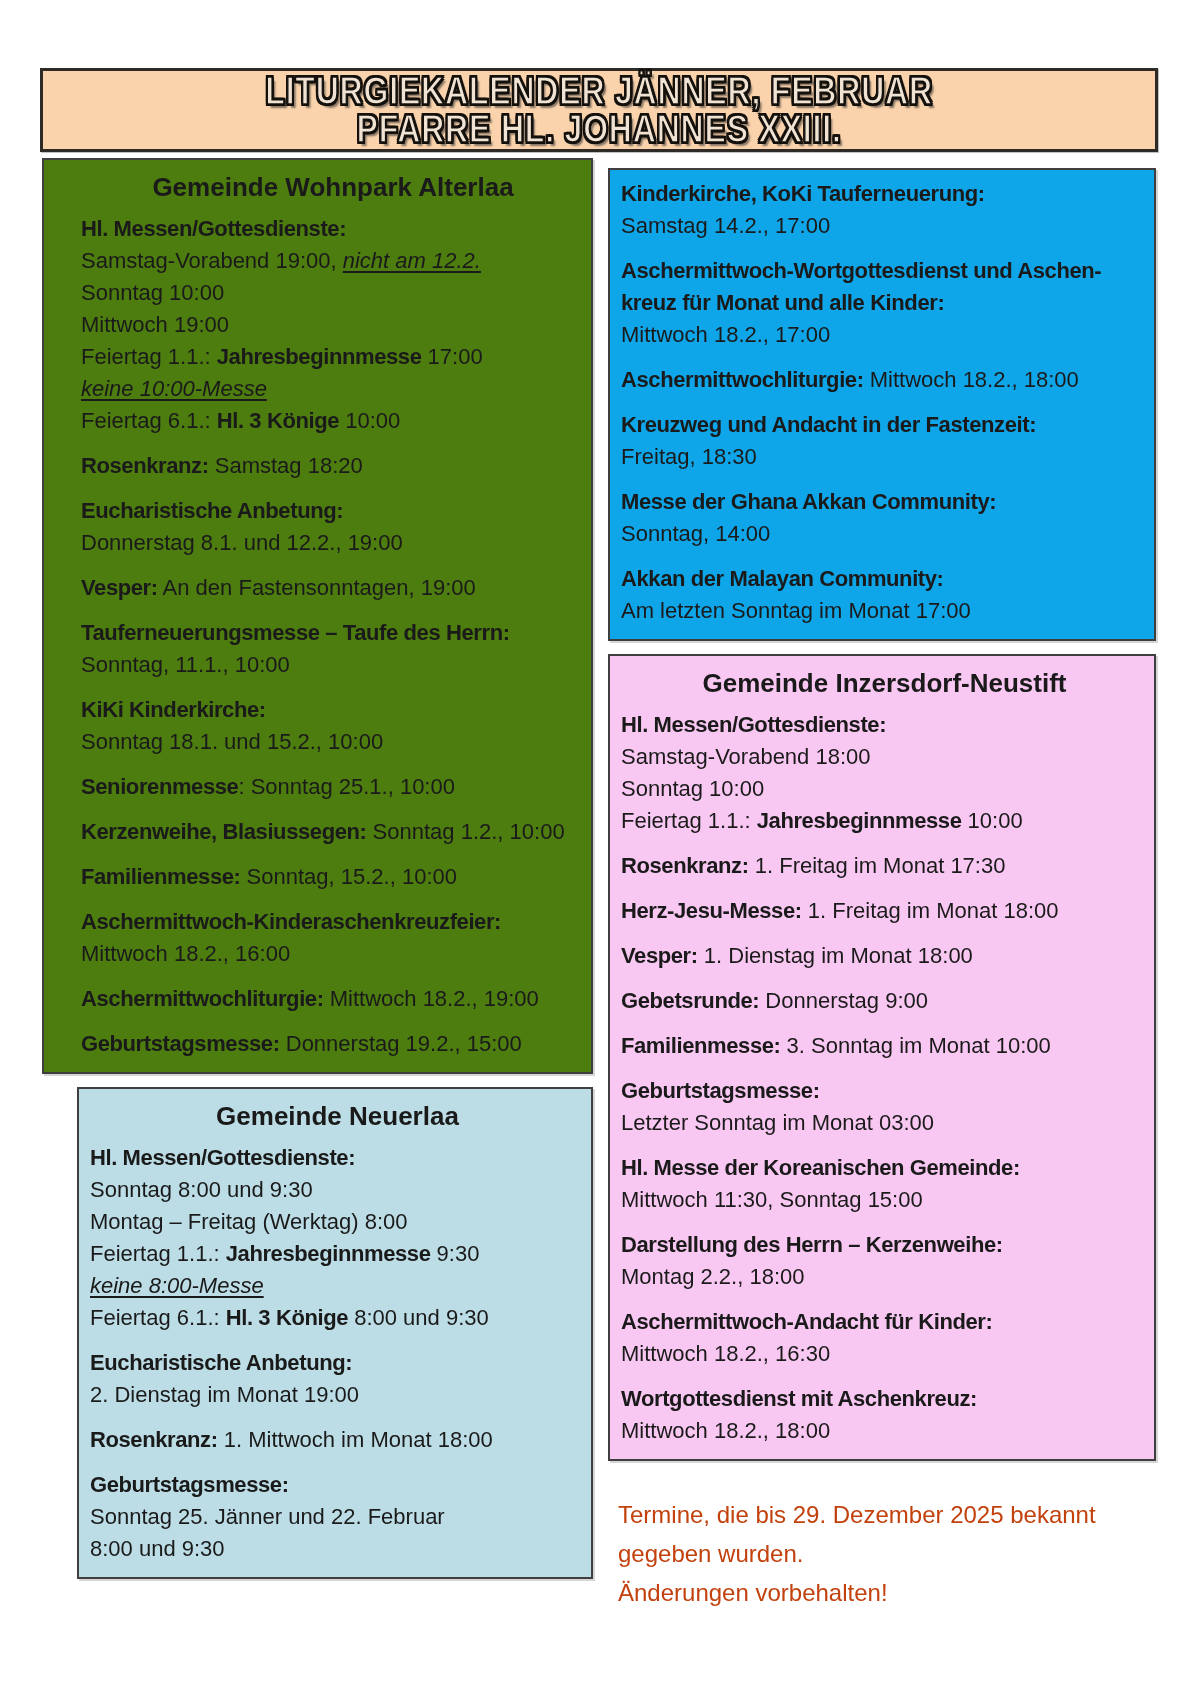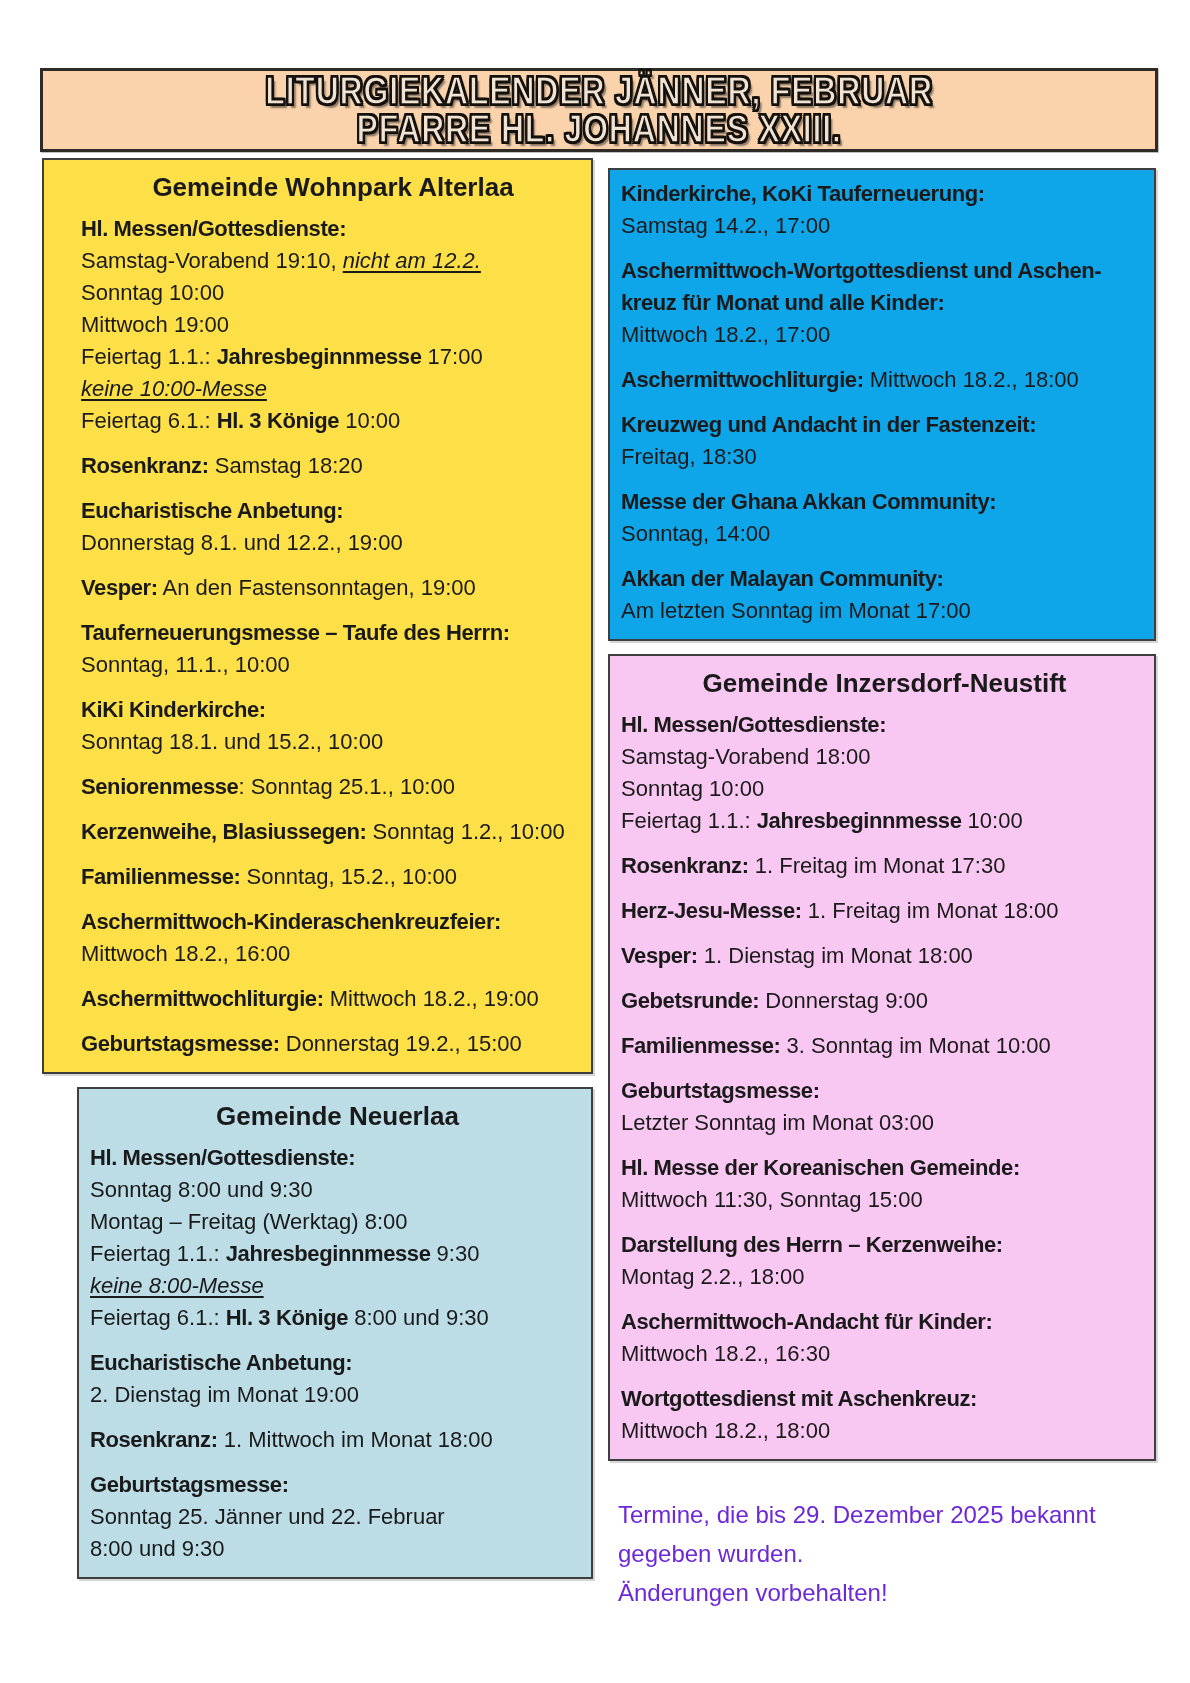--- a/index.html
+++ b/index.html
@@ -45,43 +45,43 @@
   }
   .box + .box{margin-top:13px;}
   .box-title{margin:3px 0 10px;text-align:center;font-size:26px;line-height:32px;font-weight:bold;}
 
   .entry{margin:0 0 13px;}
   .entries .entry:last-child{margin-bottom:2px;}
   .line{font-size:22px;line-height:32px;white-space:nowrap;}
   .seg-b{font-weight:bold;letter-spacing:-0.4px;}
   .seg-iu{font-style:italic;text-decoration:underline;text-underline-offset:3px;}
 
-  .footer{margin-top:34px;padding-left:10px;font-size:24px;line-height:39px;color:#6d28d9;}
+  .footer{margin-top:34px;padding-left:10px;font-size:24px;line-height:39px;color:#c2410c;}
 </style>
 </head>
 <body>
 
 <div class="page">
 
   <div class="header" style="background-color: rgb(250, 211, 172);">
     <div class="header-inner">
       <div class="ht">LITURGIEKALENDER JÄNNER, FEBRUAR</div>
       <div class="ht">PFARRE HL. JOHANNES XXIII.</div>
     </div>
   </div>
 
   <div class="columns">
 
     <div class="col-left">
-      <section class="box" style="background-color: #fde047; padding-left: 37px;">
+      <section class="box" style="background-color: #4d7c0f; padding-left: 37px;">
         <h2 class="box-title">Gemeinde Wohnpark Alterlaa</h2>
         <div class="entries">
             <div class="entry">
               <div class="line"><span class="seg-b">Hl. Messen/Gottesdienste:</span></div>
-              <div class="line"><span class="seg-r">Samstag-Vorabend 19:10, </span><span class="seg-iu">nicht am 12.2.</span></div>
+              <div class="line"><span class="seg-r">Samstag-Vorabend 19:00, </span><span class="seg-iu">nicht am 12.2.</span></div>
               <div class="line"><span class="seg-r">Sonntag 10:00</span></div>
               <div class="line"><span class="seg-r">Mittwoch 19:00</span></div>
               <div class="line"><span class="seg-r">Feiertag 1.1.: </span><span class="seg-b">Jahresbeginnmesse</span><span class="seg-r"> 17:00</span></div>
               <div class="line"><span class="seg-iu">keine 10:00-Messe</span></div>
               <div class="line"><span class="seg-r">Feiertag 6.1.: </span><span class="seg-b">Hl. 3 Könige</span><span class="seg-r"> 10:00</span></div>
             </div>
             <div class="entry">
               <div class="line"><span class="seg-b">Rosenkranz:</span><span class="seg-r"> Samstag 18:20</span></div>
             </div>
             <div class="entry">

